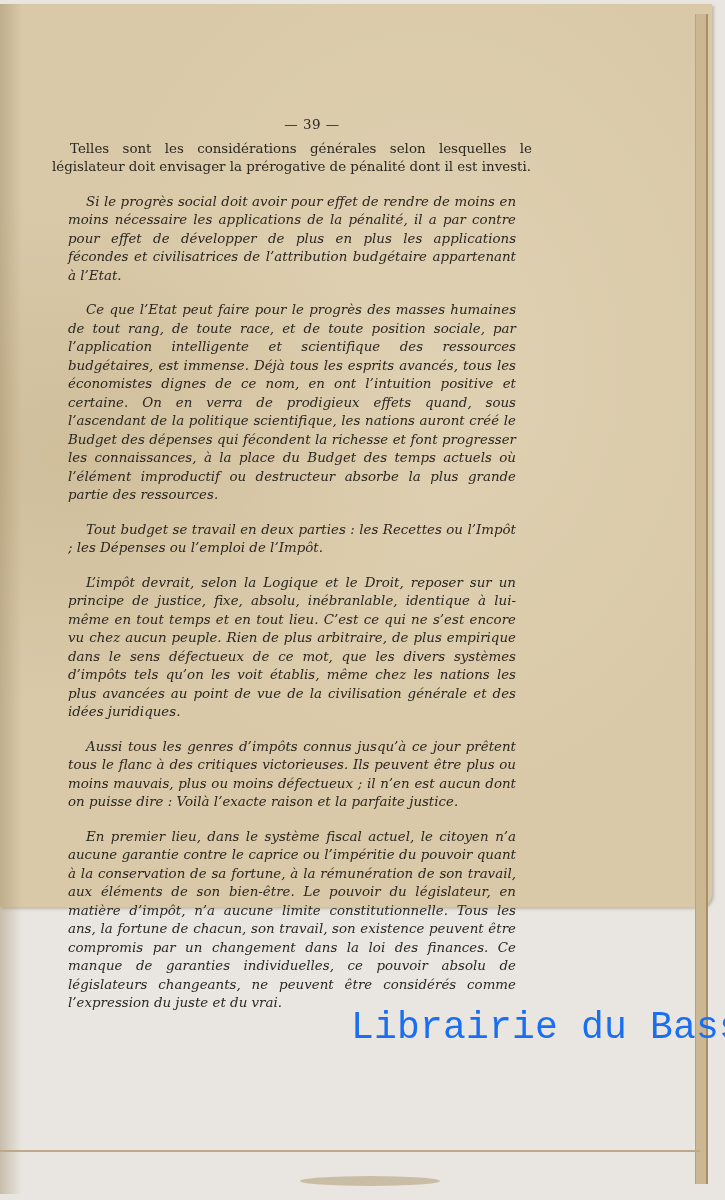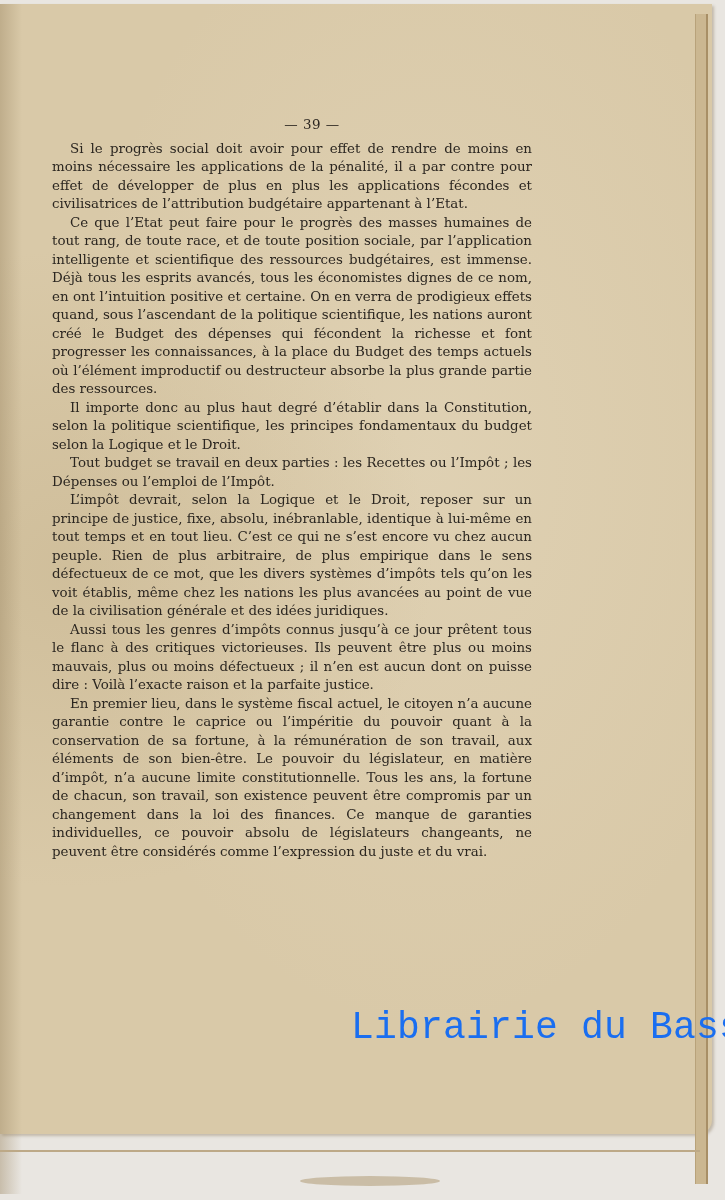--- a/index.html
+++ b/index.html
@@ -8,21 +8,21 @@
       width: 725px;
       height: 1200px;
       overflow: hidden;
       background: #e9e6e1;
     }
     .page {
       position: absolute;
       left: 0;
       top: 4px;
       width: 712px;
-      height: 1130px;
+      height: 903px;
       background: #d9c9a8;
       background-image:
         radial-gradient(ellipse at 10% 50%, rgba(190,170,130,0.35) 0%, rgba(0,0,0,0) 40%),
         radial-gradient(ellipse at 60% 40%, rgba(230,218,192,0.45) 0%, rgba(0,0,0,0) 60%);
       border-bottom-right-radius: 14px;
       box-shadow: 2px 2px 3px rgba(120,100,70,0.35);
     }
     .page-edge {
       position: absolute;
       right: 4px;
@@ -69,22 +69,23 @@
       color: #2b2620;
       text-align: justify;
     }
     .page-number {
       text-align: center;
       margin-left: 40px;
       margin-bottom: 5px;
       letter-spacing: 0.5px;
     }
     .para {
-      margin: 0;
+      margin: 16px;
       text-indent: 18px;
+      font-style: italic;
     }
     .para-first {
       margin: 0 0 14px 0;
       text-indent: 18px;
     }
     .section-heading {
       text-align: center;
       margin: 0 0 6px 40px;
       font-size: 13.4px;
     }
@@ -103,23 +104,23 @@
 <body>
 
 <div class="page">
   <div class="gutter-shadow"></div>
   <div class="page-edge"></div>
   <div class="inner-sheet-line"></div>
   <div class="stain"></div>
 
   <div class="text-block">
     <div class="page-number">— 39 —</div>
+    <p class="para-first">Telles sont les considérations générales selon lesquelles le législateur doit envisager la prérogative de pénalité dont il est investi.</p>
     <p class="para">Si le progrès social doit avoir pour effet de rendre de moins en moins nécessaire les applications de la pénalité, il a par contre pour effet de développer de plus en plus les applications fécondes et civilisatrices de l’attribution budgétaire appartenant à l’Etat.</p>
     <p class="para">Ce que l’Etat peut faire pour le progrès des masses humaines de tout rang, de toute race, et de toute position sociale, par l’application intelligente et scientifique des ressources budgétaires, est immense. Déjà tous les esprits avancés, tous les économistes dignes de ce nom, en ont l’intuition positive et certaine. On en verra de prodigieux effets quand, sous l’ascendant de la politique scientifique, les nations auront créé le Budget des dépenses qui fécondent la richesse et font progresser les connaissances, à la place du Budget des temps actuels où l’élément improductif ou destructeur absorbe la plus grande partie des ressources.</p>
-    <p class="para">Il importe donc au plus haut degré d’établir dans la Constitution, selon la politique scientifique, les principes fondamentaux du budget selon la Logique et le Droit.</p>
     <p class="para">Tout budget se travail en deux parties : les Recettes ou l’Impôt ; les Dépenses ou l’emploi de l’Impôt.</p>
     <p class="para">L’impôt devrait, selon la Logique et le Droit, reposer sur un principe de justice, fixe, absolu, inébranlable, identique à lui-même en tout temps et en tout lieu. C’est ce qui ne s’est encore vu chez aucun peuple. Rien de plus arbitraire, de plus empirique dans le sens défectueux de ce mot, que les divers systèmes d’impôts tels qu’on les voit établis, même chez les nations les plus avancées au point de vue de la civilisation générale et des idées juridiques.</p>
     <p class="para">Aussi tous les genres d’impôts connus jusqu’à ce jour prêtent tous le flanc à des critiques victorieuses. Ils peuvent être plus ou moins mauvais, plus ou moins défectueux ; il n’en est aucun dont on puisse dire : Voilà l’exacte raison et la parfaite justice.</p>
     <p class="para">En premier lieu, dans le système fiscal actuel, le citoyen n’a aucune garantie contre le caprice ou l’impéritie du pouvoir quant à la conservation de sa fortune, à la rémunération de son travail, aux éléments de son bien-être. Le pouvoir du législateur, en matière d’impôt, n’a aucune limite constitutionnelle. Tous les ans, la fortune de chacun, son travail, son existence peuvent être compromis par un changement dans la loi des finances. Ce manque de garanties individuelles, ce pouvoir absolu de législateurs changeants, ne peuvent être considérés comme l’expression du juste et du vrai.</p>
   </div>
 
   <div class="watermark">Librairie du Bassin</div>
 </div>
 
 </body></html>

